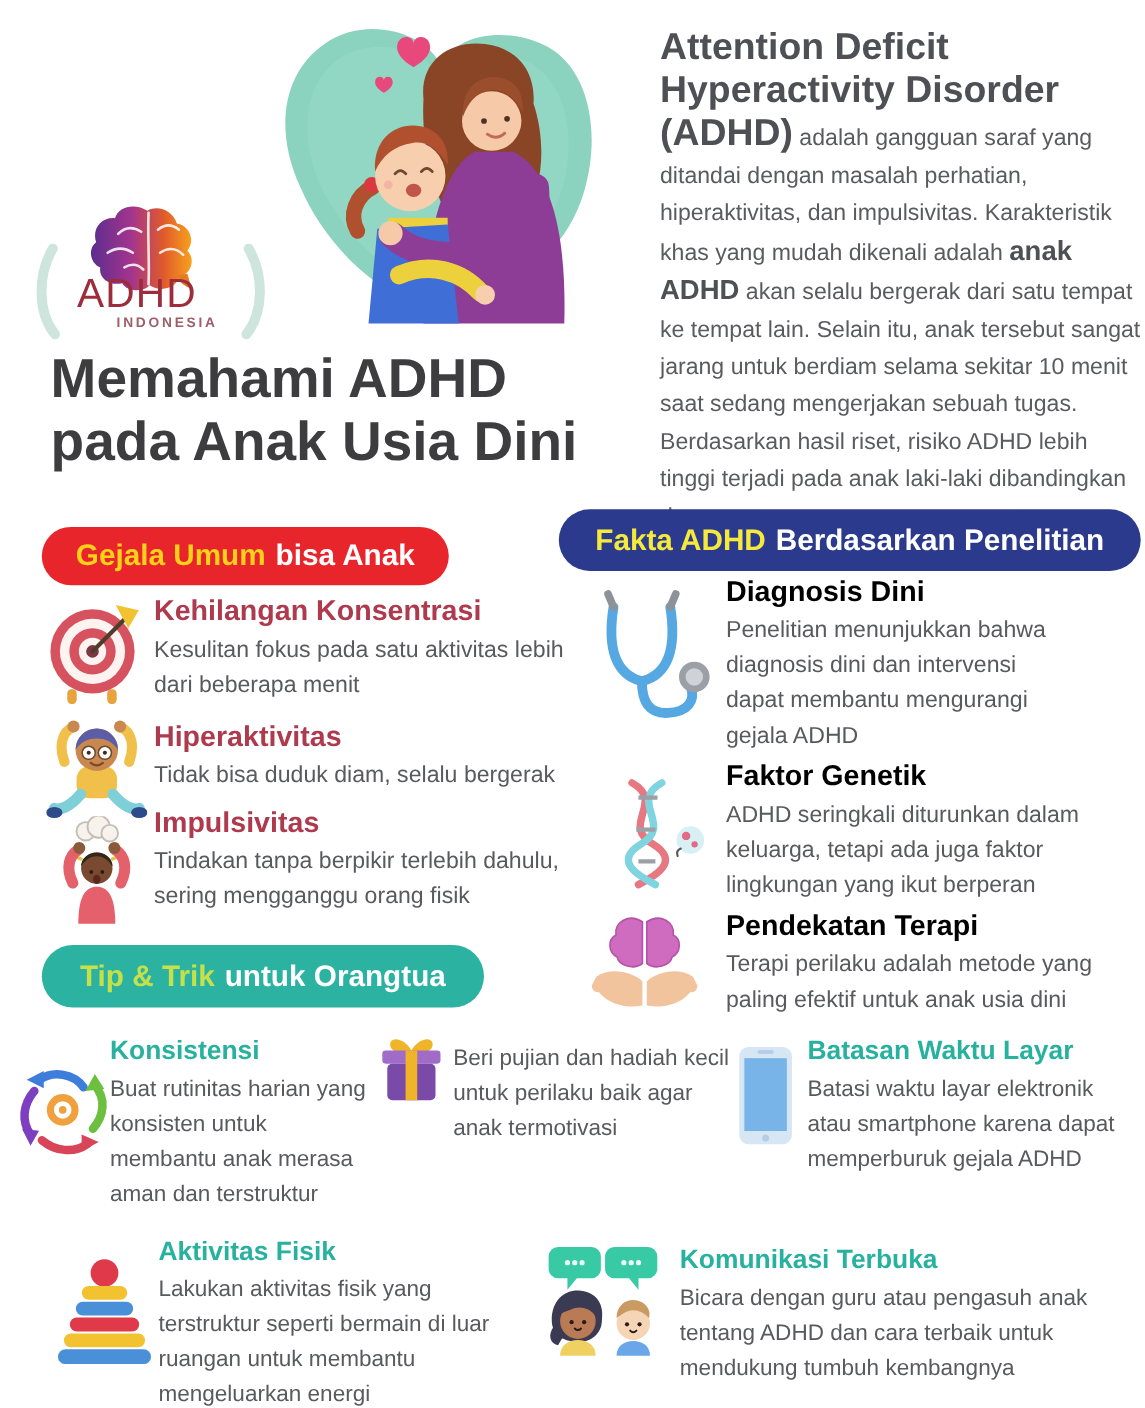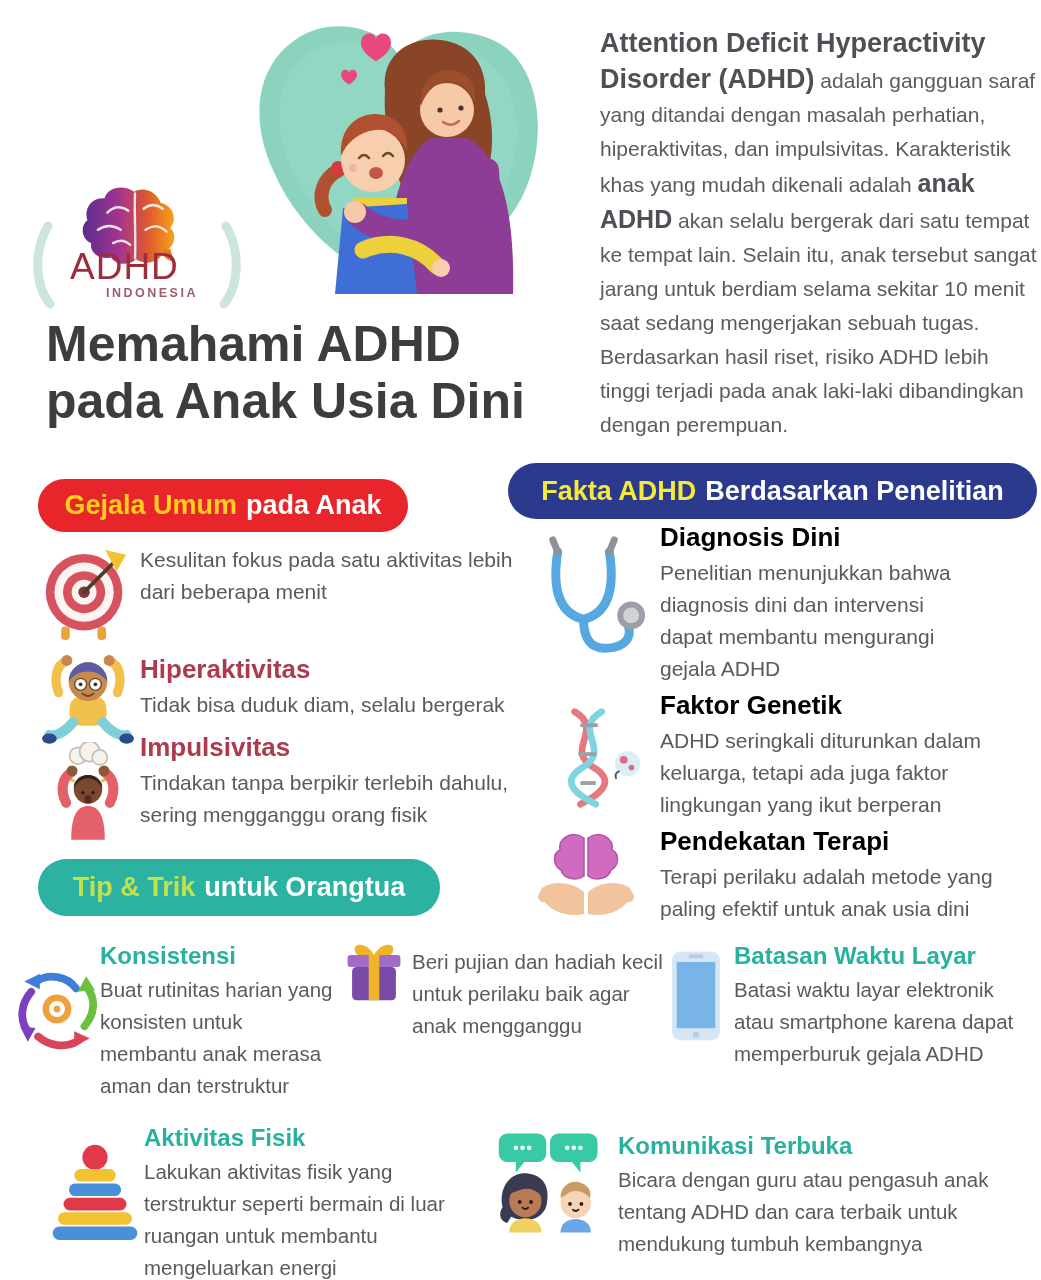--- a/index.html
+++ b/index.html
@@ -11,21 +11,21 @@
   .logo-wrap{left:32px;top:190px;width:210px;height:118px;}
   .logo-ring{left:0;top:20px;}
   .logo-brain{left:46px;top:-6px;}
   .logo-name{left:38px;top:56px;font-size:37px;font-weight:400;color:#9e2d3c;letter-spacing:1px;}
   .logo-sub{left:74px;top:96px;font-size:12.5px;font-weight:700;letter-spacing:2.5px;color:#9b5f6b;}
 
   .illustration{left:235px;top:10px;}
 
   .intro{left:600px;top:26px;width:438px;color:#5a5b5f;}
   .intro p{margin:0;font-size:21px;line-height:34px;}
-  .intro .lead{font-size:27px;font-weight:700;color:#4f5055;}
+  .intro .lead{font-size:34px;font-weight:700;color:#4f5055;}
   .intro .emph{font-size:25px;font-weight:700;color:#4f5055;}
 
   .title{left:46px;top:316px;font-size:50px;line-height:57px;font-weight:700;color:#3d3d3f;}
 
   
   .banner{border-radius:29px;font-size:27px;font-weight:700;color:#ffffff;
           text-align:center;white-space:nowrap;}
   .banner .hl{display:inline-block;}
   .banner .rest{display:inline-block;margin-left:9px;}
   .banner-red{left:38px;top:479px;width:370px;height:53px;line-height:53px;background:#e8252b;}
@@ -126,21 +126,21 @@
   <div class="abs intro">
     <p><span class="lead">Attention Deficit Hyperactivity Disorder (ADHD)</span><span> adalah gangguan saraf yang ditandai dengan masalah perhatian, hiperaktivitas, dan impulsivitas. Karakteristik khas yang mudah dikenali adalah </span><span class="emph">anak ADHD</span><span> akan selalu bergerak dari satu tempat ke tempat lain. Selain itu, anak tersebut sangat jarang untuk berdiam selama sekitar 10 menit saat sedang mengerjakan sebuah tugas. Berdasarkan hasil riset, risiko ADHD lebih tinggi terjadi pada anak laki-laki dibandingkan dengan perempuan.</span></p>
   </div>
 
   <div class="abs title">
     <div>Memahami ADHD</div>
     <div>pada Anak Usia Dini</div>
   </div>
 
   <div class="abs banner banner-red">
-    <span class="hl">Gejala Umum</span><span class="rest">pada Anak</span>
+    <span class="hl">Gejala Umum</span><span class="rest">bisa Anak</span>
   </div>
   <div class="abs banner banner-blue">
     <span class="hl">Fakta ADHD</span><span class="rest">Berdasarkan Penelitian</span>
   </div>
   <div class="abs banner banner-teal">
     <span class="hl">Tip &amp; Trik</span><span class="rest">untuk Orangtua</span>
   </div>
 
   <div class="abs sec sym s1">
     <svg class="icon" width="88" height="100" viewBox="0 0 92 104">
@@ -148,20 +148,21 @@
       <rect x="58" y="84" width="9" height="14" rx="4" fill="#e8a33d"></rect>
       <circle cx="44" cy="48" r="40" fill="#d6525f"></circle>
       <circle cx="44" cy="48" r="31" fill="#fdf3f0"></circle>
       <circle cx="44" cy="48" r="22" fill="#d6525f"></circle>
       <circle cx="44" cy="48" r="13" fill="#fdf3f0"></circle>
       <circle cx="44" cy="48" r="6" fill="#7e3642"></circle>
       <line x1="44" y1="48" x2="74" y2="18" stroke="#4f3d2c" stroke-width="4" stroke-linecap="round"></line>
       <path d="M66,4 L88,9 L78,26 Z" fill="#f2c230"></path>
     </svg>
     <div class="txt">
+      <h3>Kehilangan Konsentrasi</h3>
       <p class="body">Kesulitan fokus pada satu aktivitas lebih dari beberapa menit</p>
     </div>
   </div>
 
   <div class="abs sec sym s2">
     <svg class="icon" width="92" height="103" viewBox="0 0 100 112">
       <path d="M18,42 C12,26 16,12 26,8" stroke="#f0c04a" stroke-width="10" fill="none" stroke-linecap="round"></path>
       <path d="M82,42 C88,26 84,12 74,8" stroke="#f0c04a" stroke-width="10" fill="none" stroke-linecap="round"></path>
       <circle cx="27" cy="7" r="6" fill="#c98850"></circle>
         <circle cx="73" cy="7" r="6" fill="#c98850"></circle>
@@ -287,21 +288,21 @@
 
   <div class="abs sec tip t2">
     <svg class="icon" width="68" height="76" viewBox="0 0 90 100">
       <path d="M45,30 C34,12 16,14 20,26 C23,34 37,34 45,30 Z" fill="#f0b429"></path>
       <path d="M45,30 C56,12 74,14 70,26 C67,34 53,34 45,30 Z" fill="#f0b429"></path>
       <rect x="10" y="30" width="70" height="16" rx="4" fill="#a06cc8"></rect>
       <rect x="16" y="46" width="58" height="44" rx="6" fill="#7a4aa8"></rect>
       <rect x="38" y="30" width="14" height="60" fill="#f0b429"></rect>
     </svg>
     <div class="txt">
-      <p class="body">Beri pujian dan hadiah kecil untuk perilaku baik agar anak mengganggu</p>
+      <p class="body">Beri pujian dan hadiah kecil untuk perilaku baik agar anak termotivasi</p>
     </div>
   </div>
 
   <div class="abs sec tip t3">
     <svg class="icon" width="52" height="92" viewBox="0 0 56 100">
       <rect x="2" y="2" width="52" height="96" rx="9" fill="#d6e6f5"></rect>
       <rect x="7" y="13" width="42" height="72" fill="#79b4e8"></rect>
       <rect x="20" y="5" width="16" height="4" rx="2" fill="#b5cde5"></rect>
       <circle cx="28" cy="92" r="3.5" fill="#b5cde5"></circle>
     </svg>

